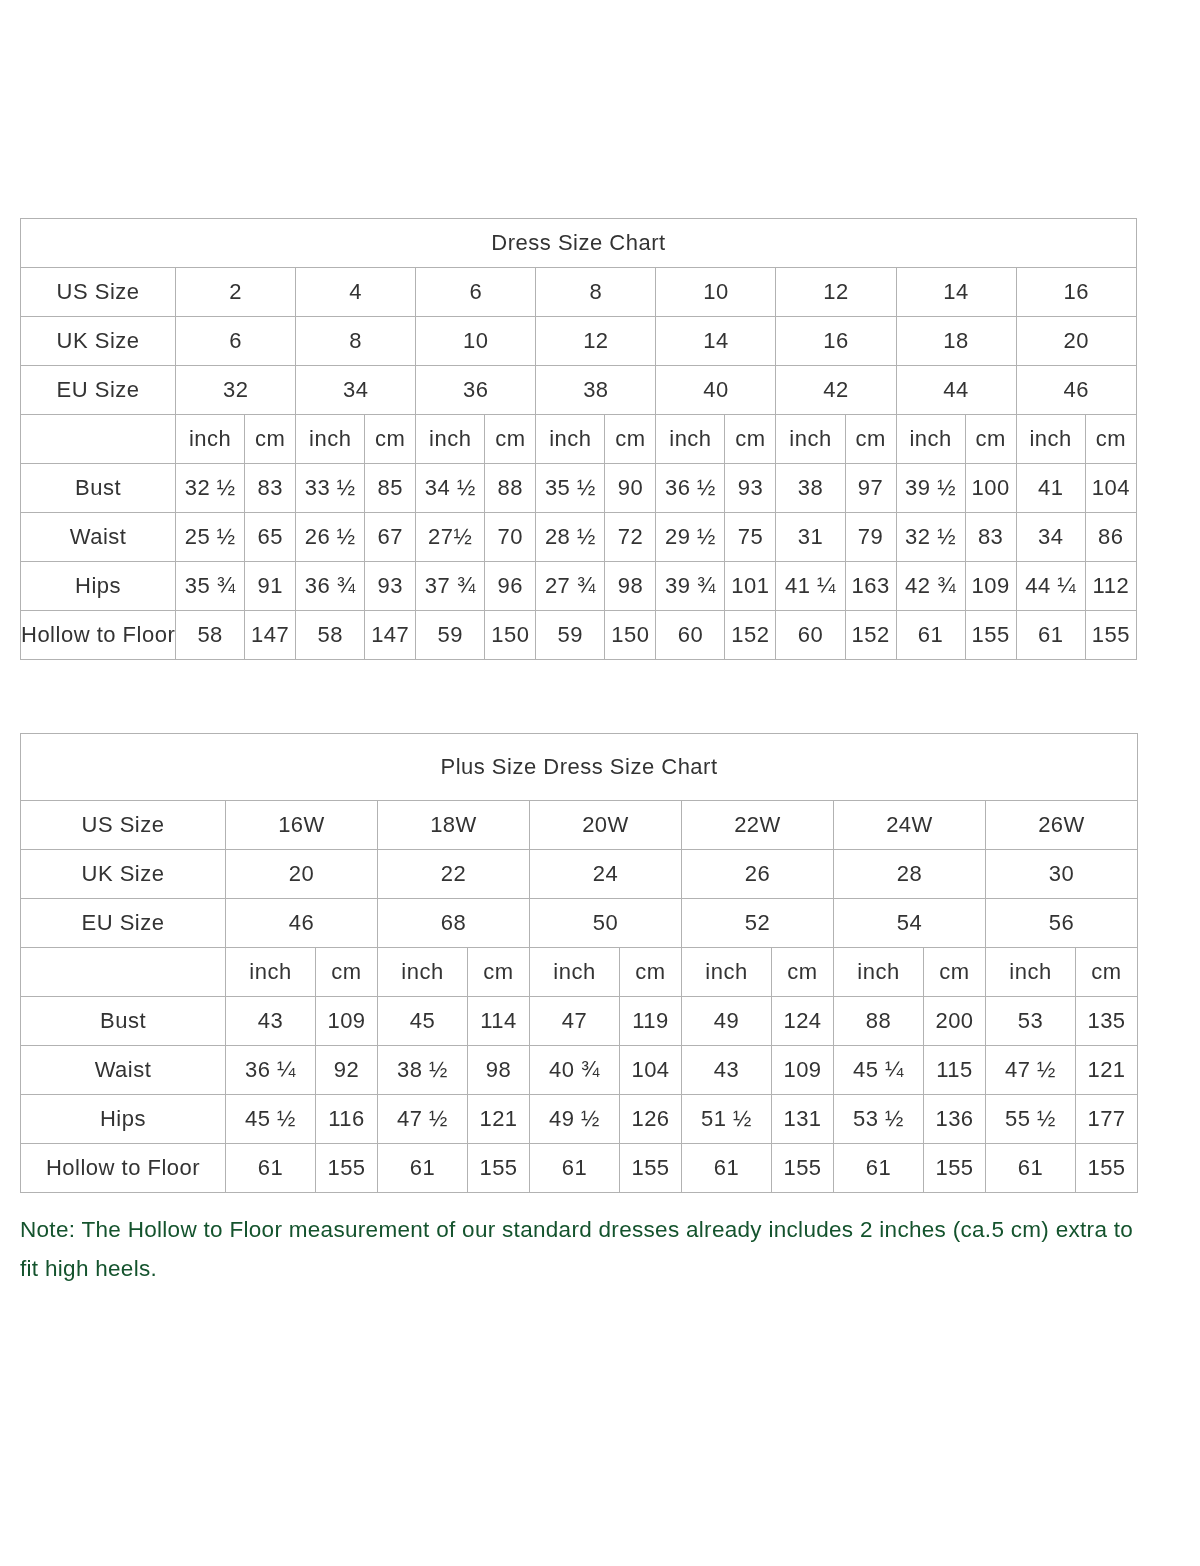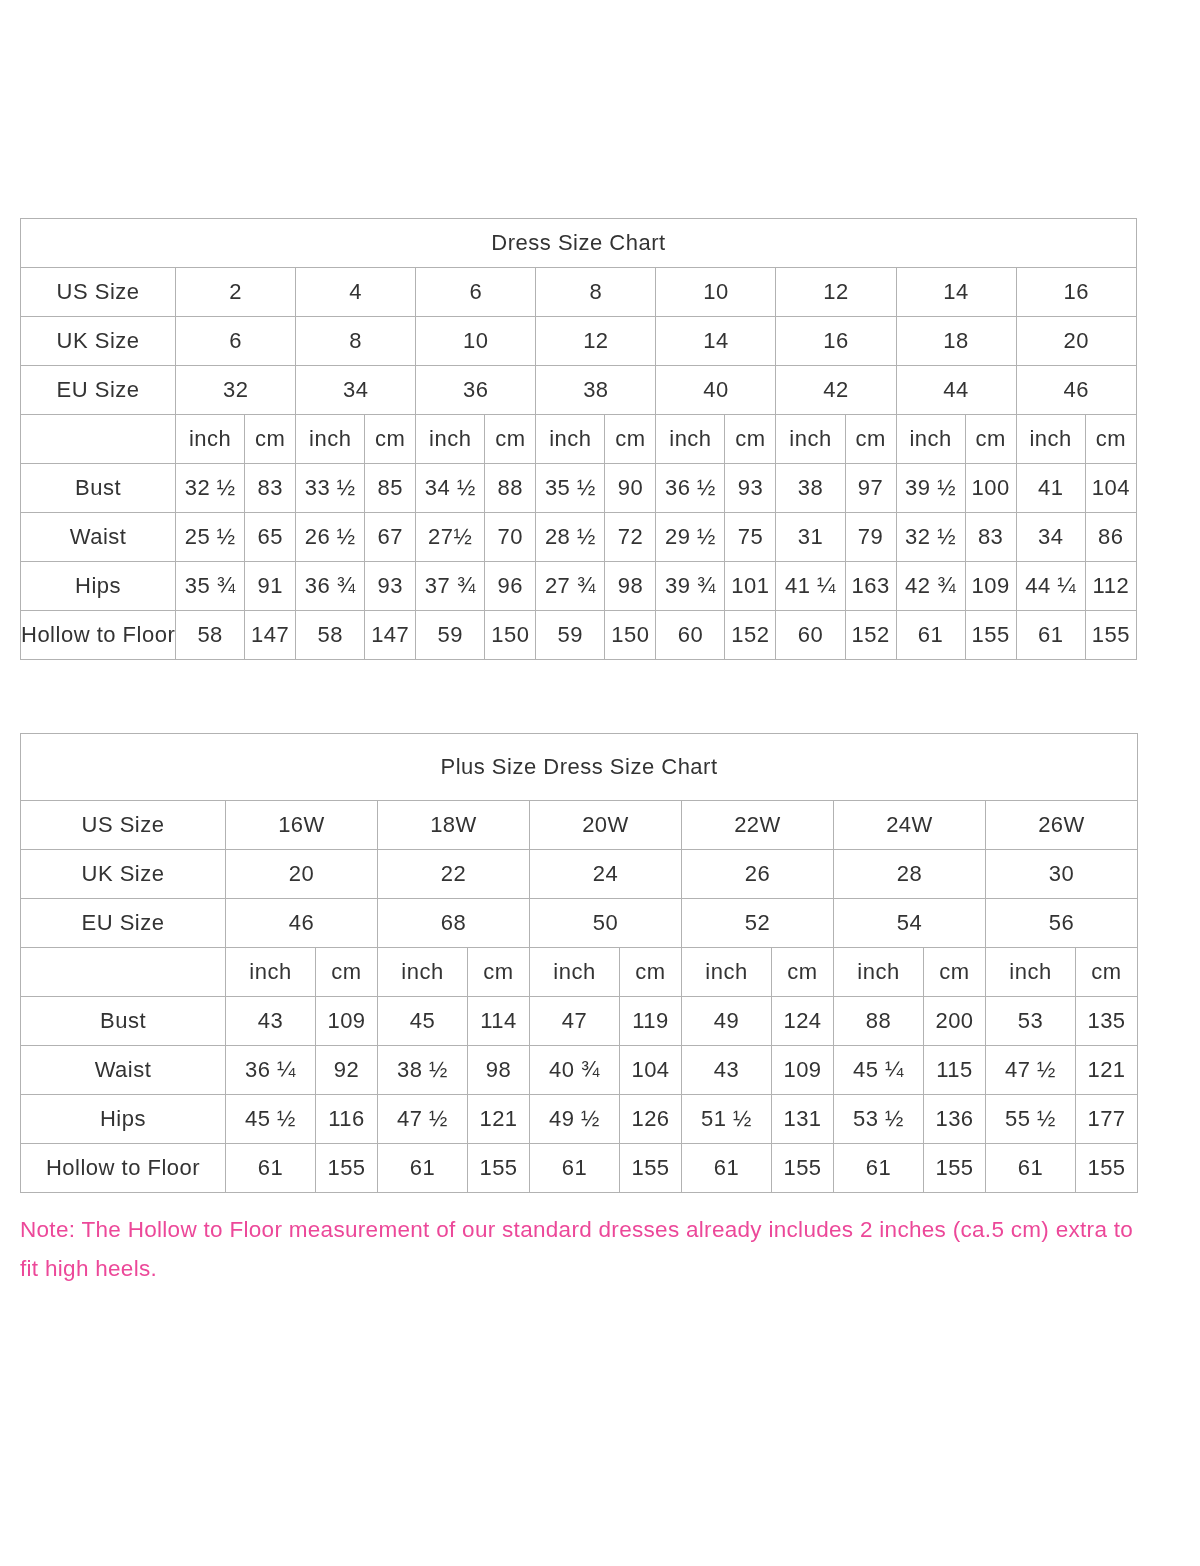--- a/index.html
+++ b/index.html
@@ -8,21 +8,21 @@
   table.chart{border-collapse:collapse;table-layout:fixed;width:1117px;}
   table.chart td{border:1px solid #b2b2b2;height:48px;padding:0;text-align:center;vertical-align:middle;
     font-size:22px;letter-spacing:0.5px;white-space:nowrap;overflow:hidden;color:#333333;background:#ffffff;}
   td.title{height:62px;font-size:34px;letter-spacing:2.5px;font-weight:500;background:#ededed;color:#2b2b2b;}
   .t2 td.title{height:66px;}
   td.lab{background:#ededed;}
   td.g{background:#ededed;}
   .t2{margin-top:73px;}
   .w-lab1{width:155px}.w-in1{width:69px}.w-cm1{width:51px}
   .w-lab2{width:205px}.w-in2{width:90px}.w-cm2{width:62px}
-  .notes{margin-top:17px;width:1122px;font-size:22.5px;line-height:39px;color:#ec4899;letter-spacing:0.3px;}
+  .notes{margin-top:17px;width:1122px;font-size:22.5px;line-height:39px;color:#14532d;letter-spacing:0.3px;}
   .notes p{margin:0;}
 </style>
 </head>
 <body>
 
 <div class="page">
 
   <table class="chart t1">
     <colgroup>
       <col class="w-lab1">

